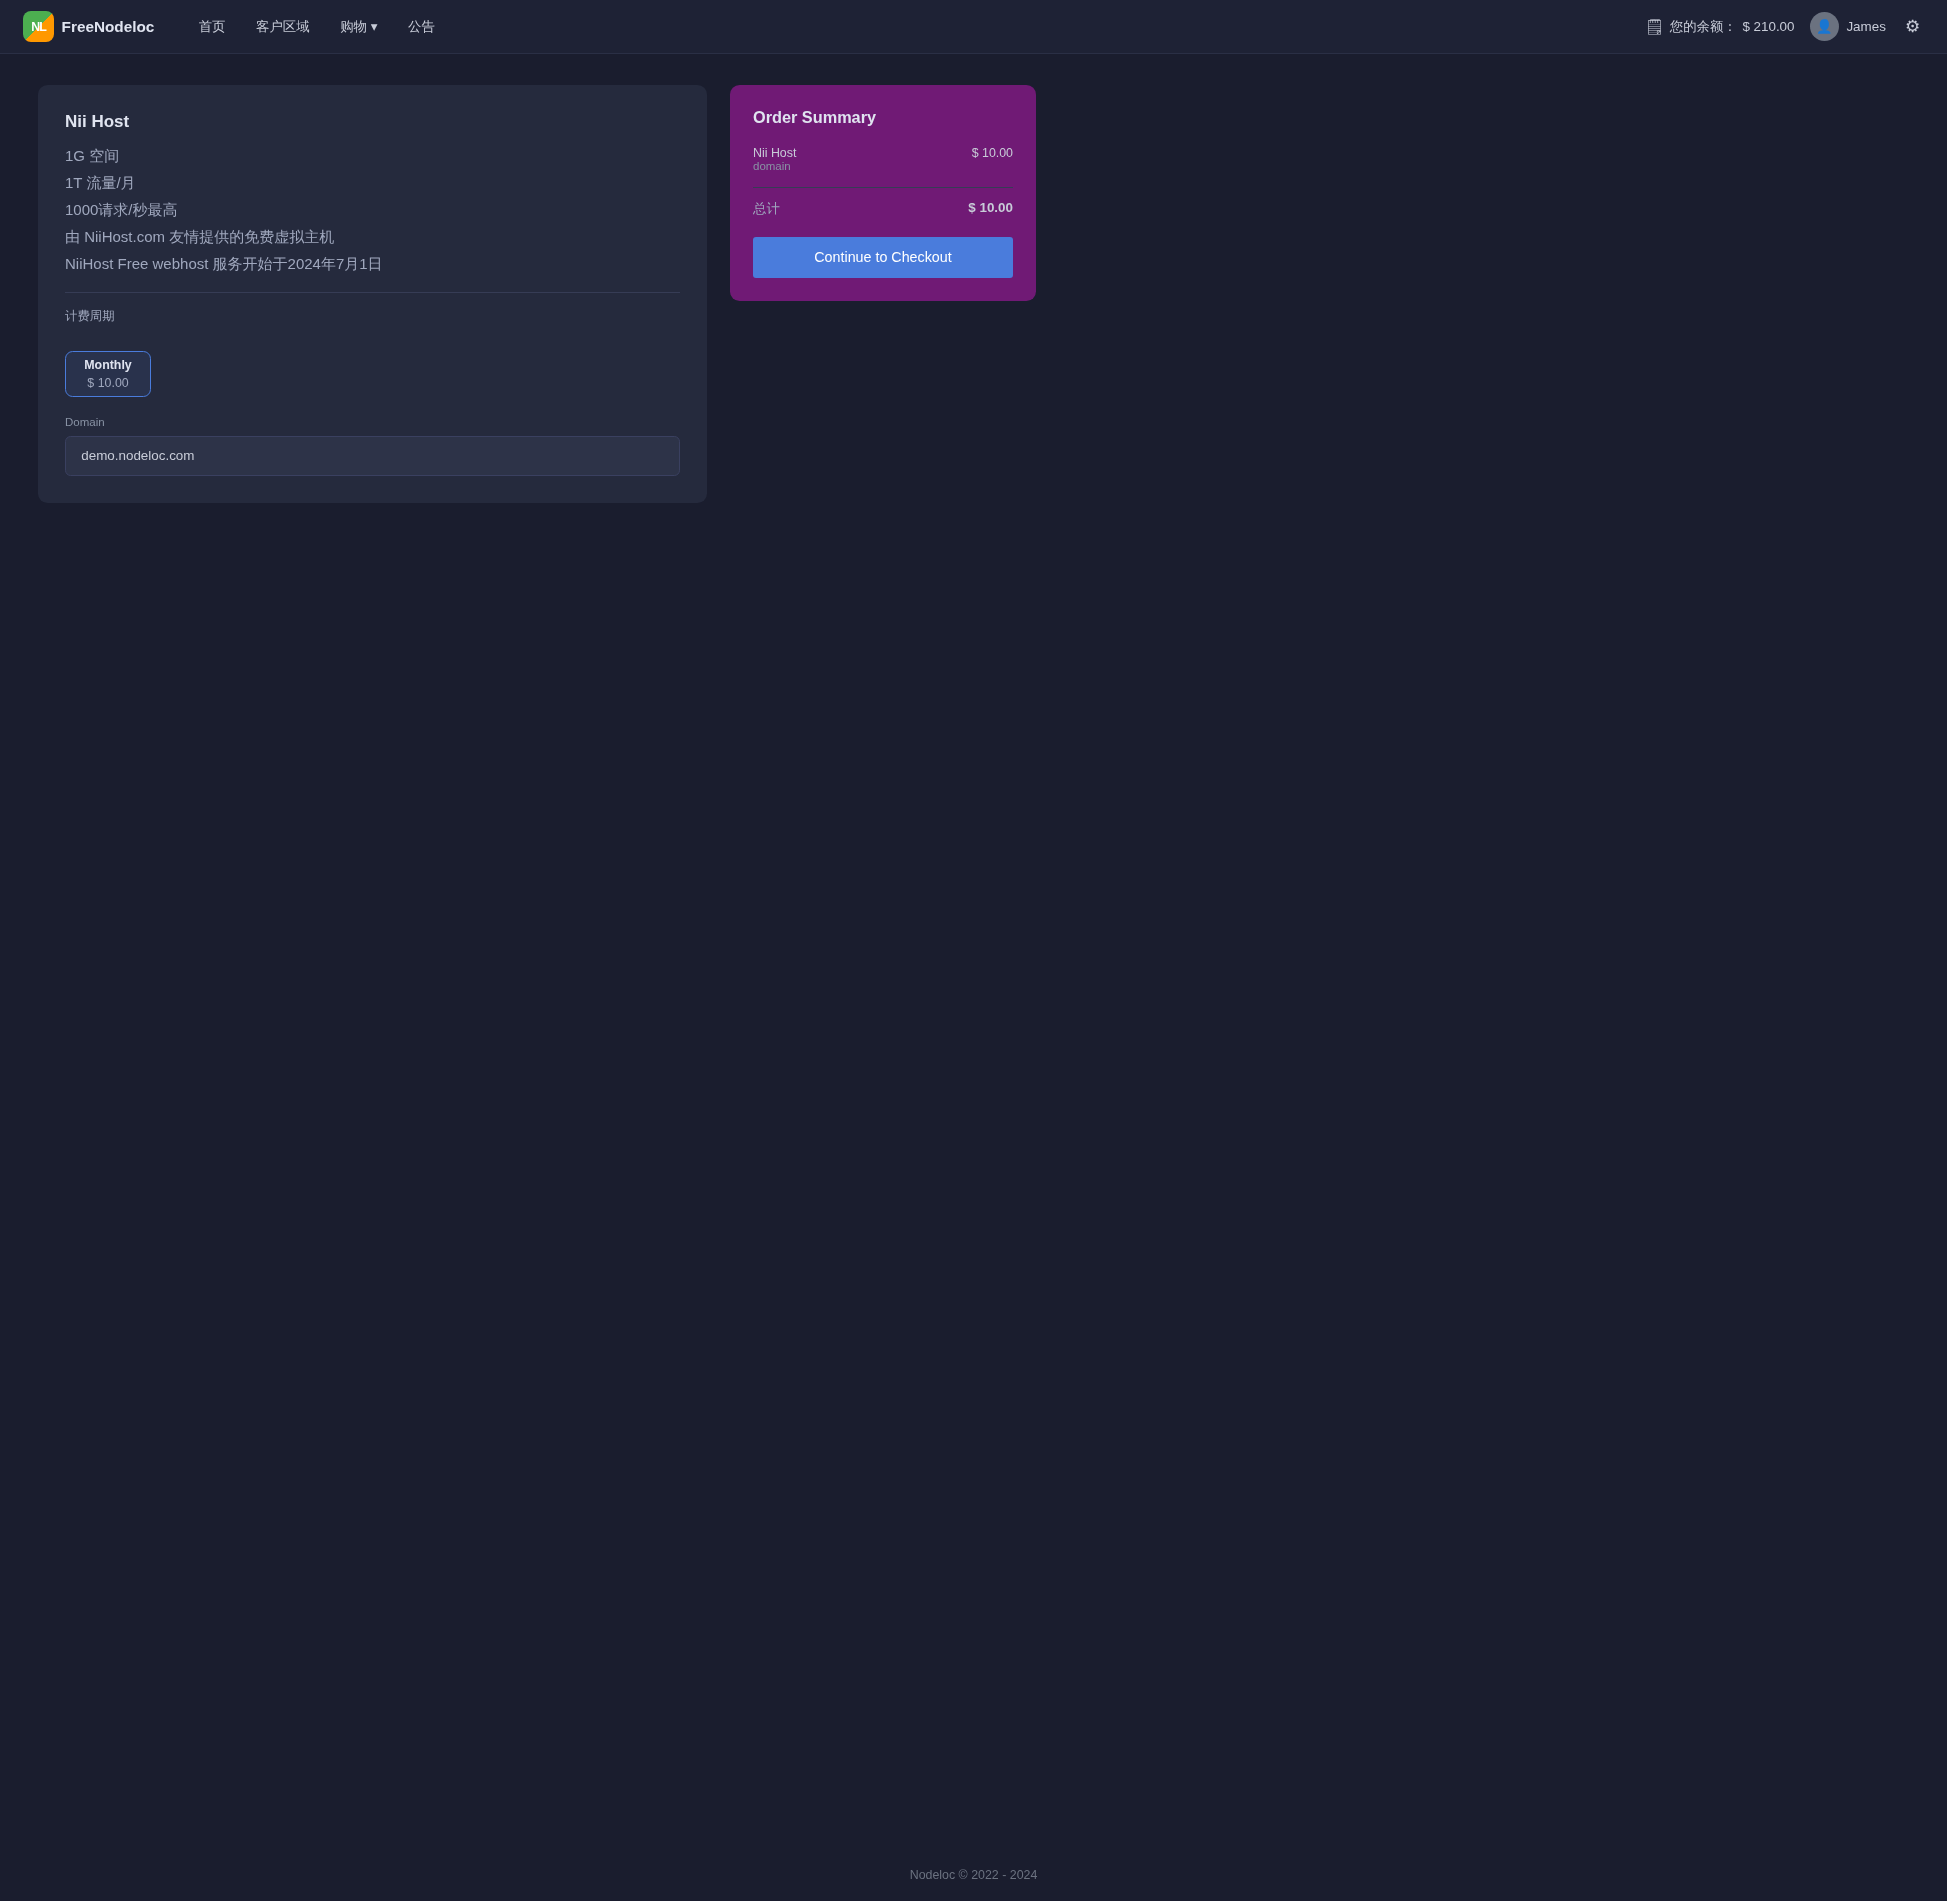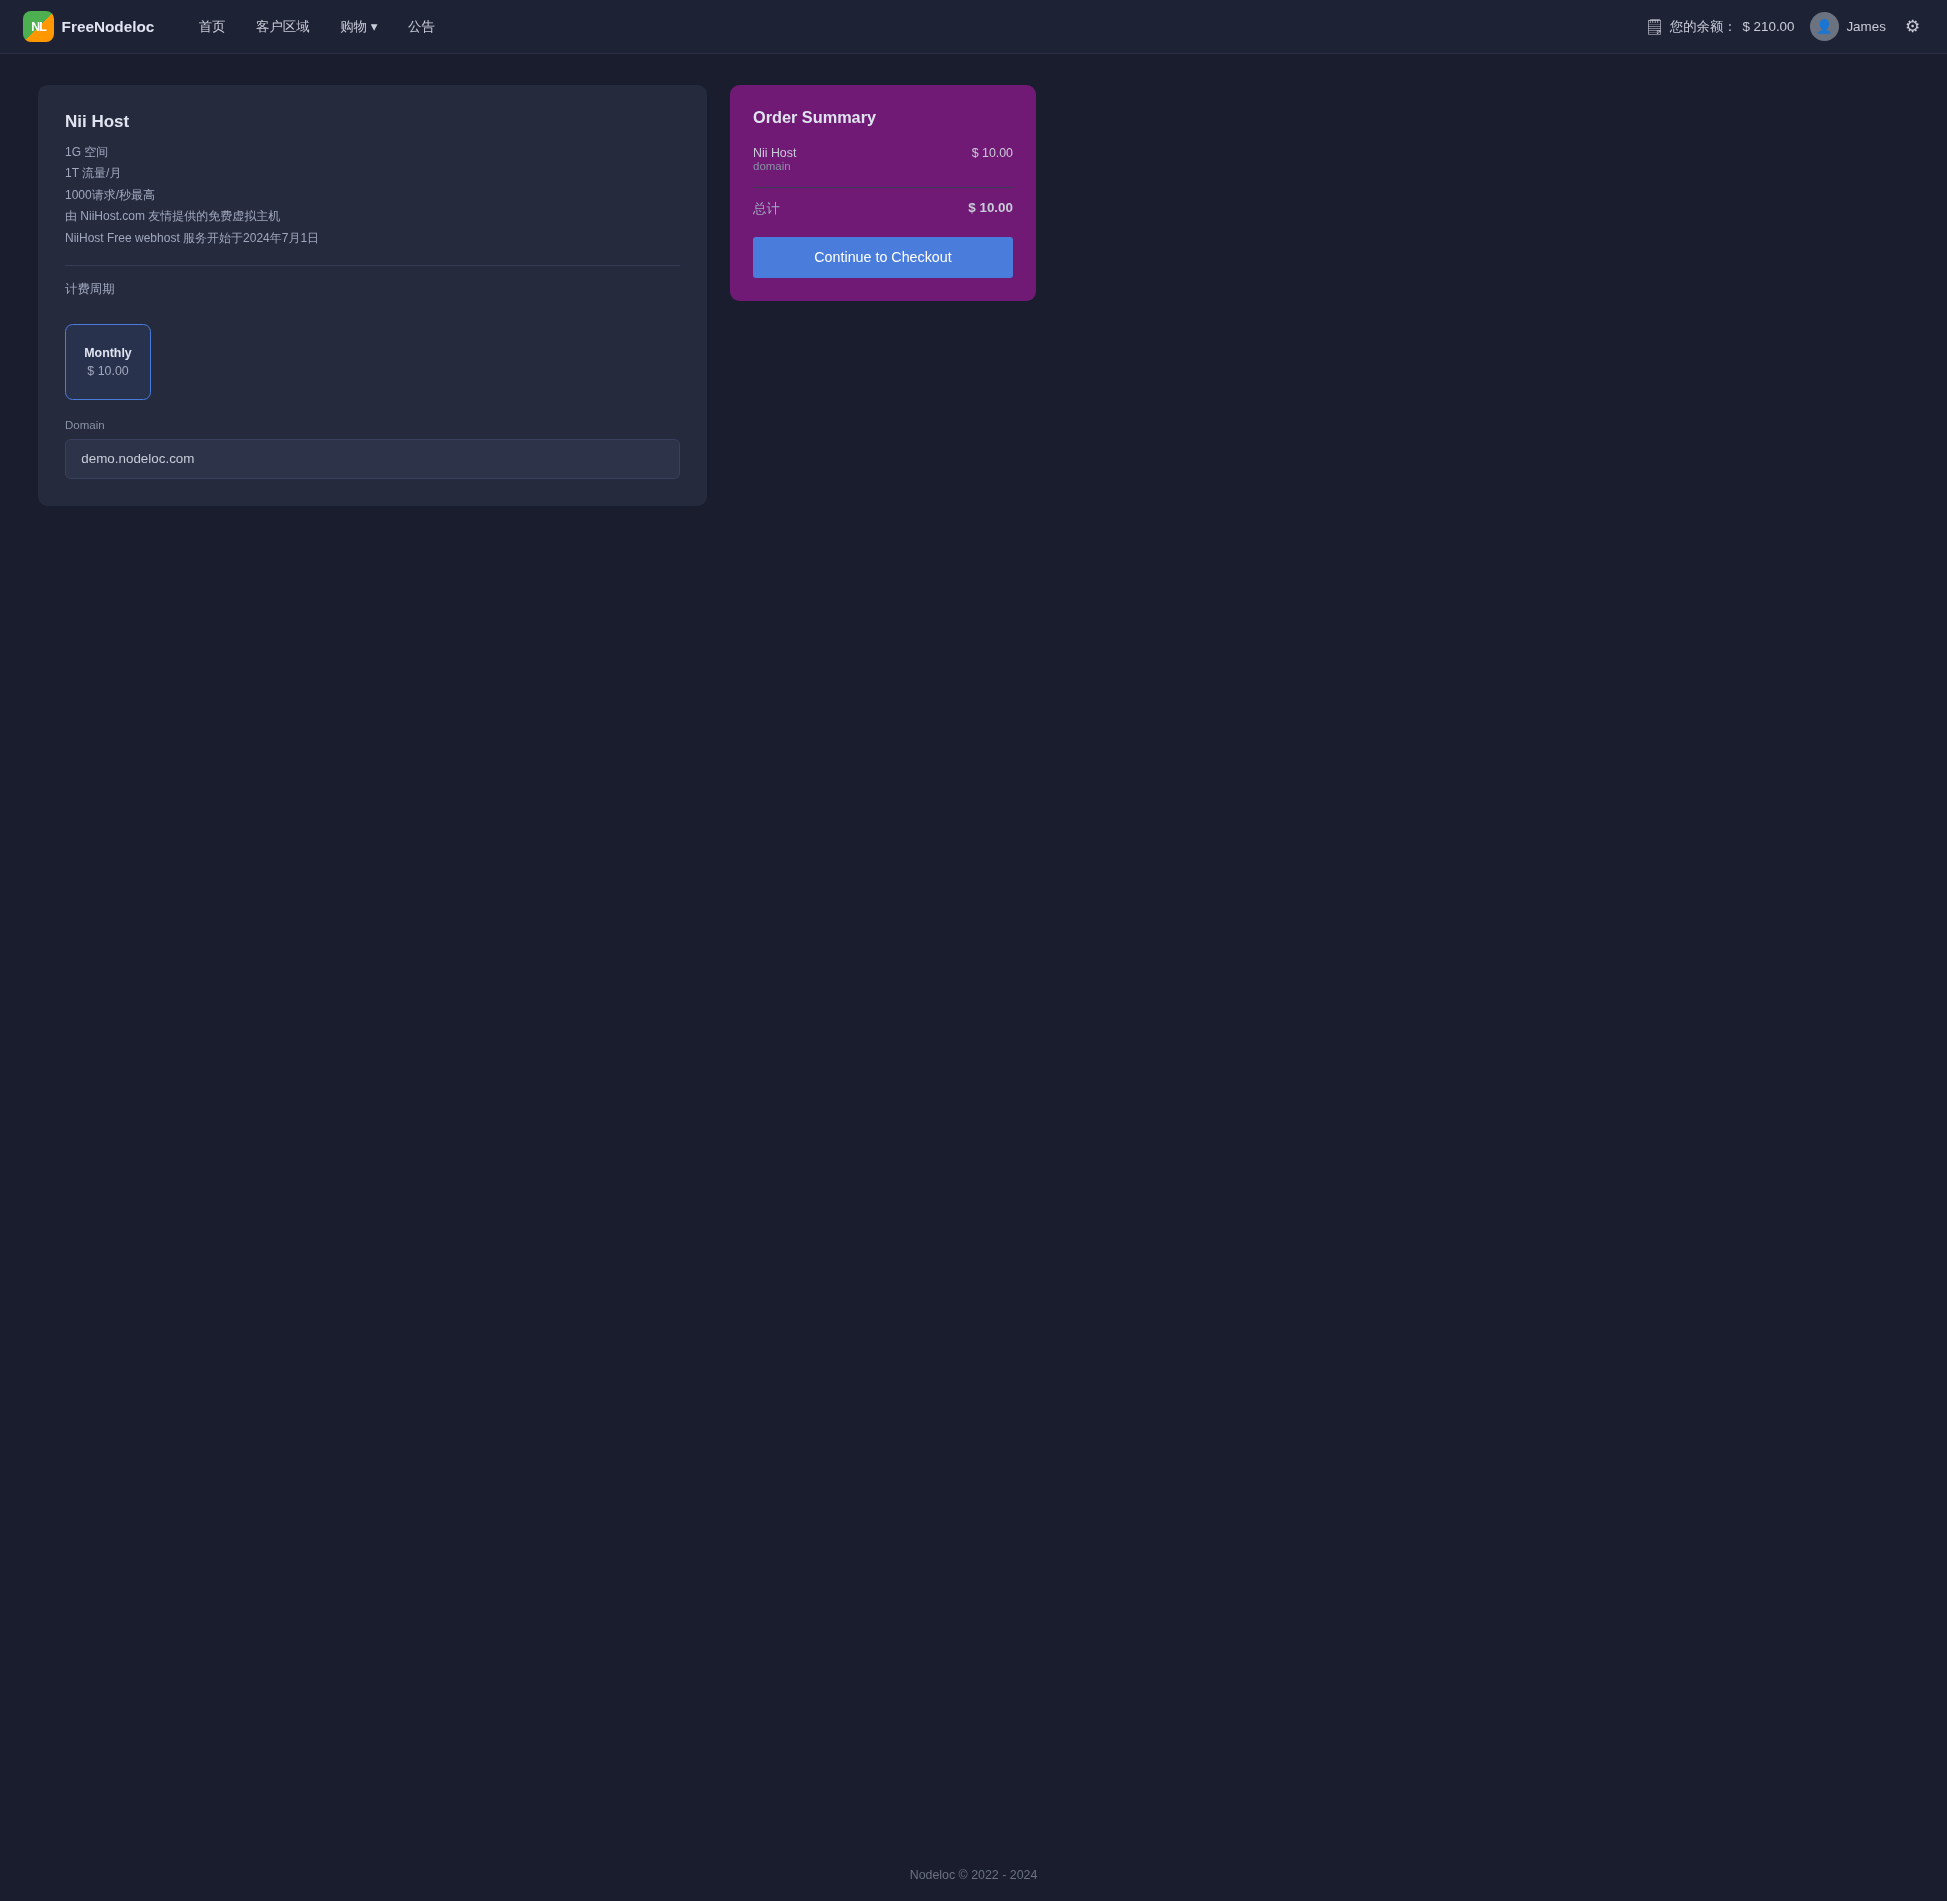--- a/index.html
+++ b/index.html
@@ -138,21 +138,21 @@
     }
 
     .product-title {
       font-size: 17px;
       font-weight: 700;
       color: #e0e4f0;
       margin-bottom: 9.6px;
     }
 
     .product-features {
-      font-size: 12px;
+      font-size: 15px;
       color: #a0a8be;
       line-height: 1.8;
       margin-bottom: 7.6px;
     }
 
     .product-divider {
       border: none;
       border-top: 1px solid #363c55;
       margin: 15.3px 0;
     }
@@ -165,21 +165,21 @@
 
     .billing-options {
       display: flex;
       gap: 11.5px;
       margin-bottom: 19px;
     }
 
     .billing-option {
       border: 1.9px solid #4a5568;
       border-radius: 7.6px;
-      padding: 21px 17px;
+      padding: 6px 17px;
       cursor: pointer;
       text-align: center;
       min-width: 86px;
       font-size: 12.4px;
       color: #c8ccd8;
     }
 
     .billing-option.selected {
       border-color: #4a7cdc;
       background-color: rgba(74, 124, 220, 0.1);

